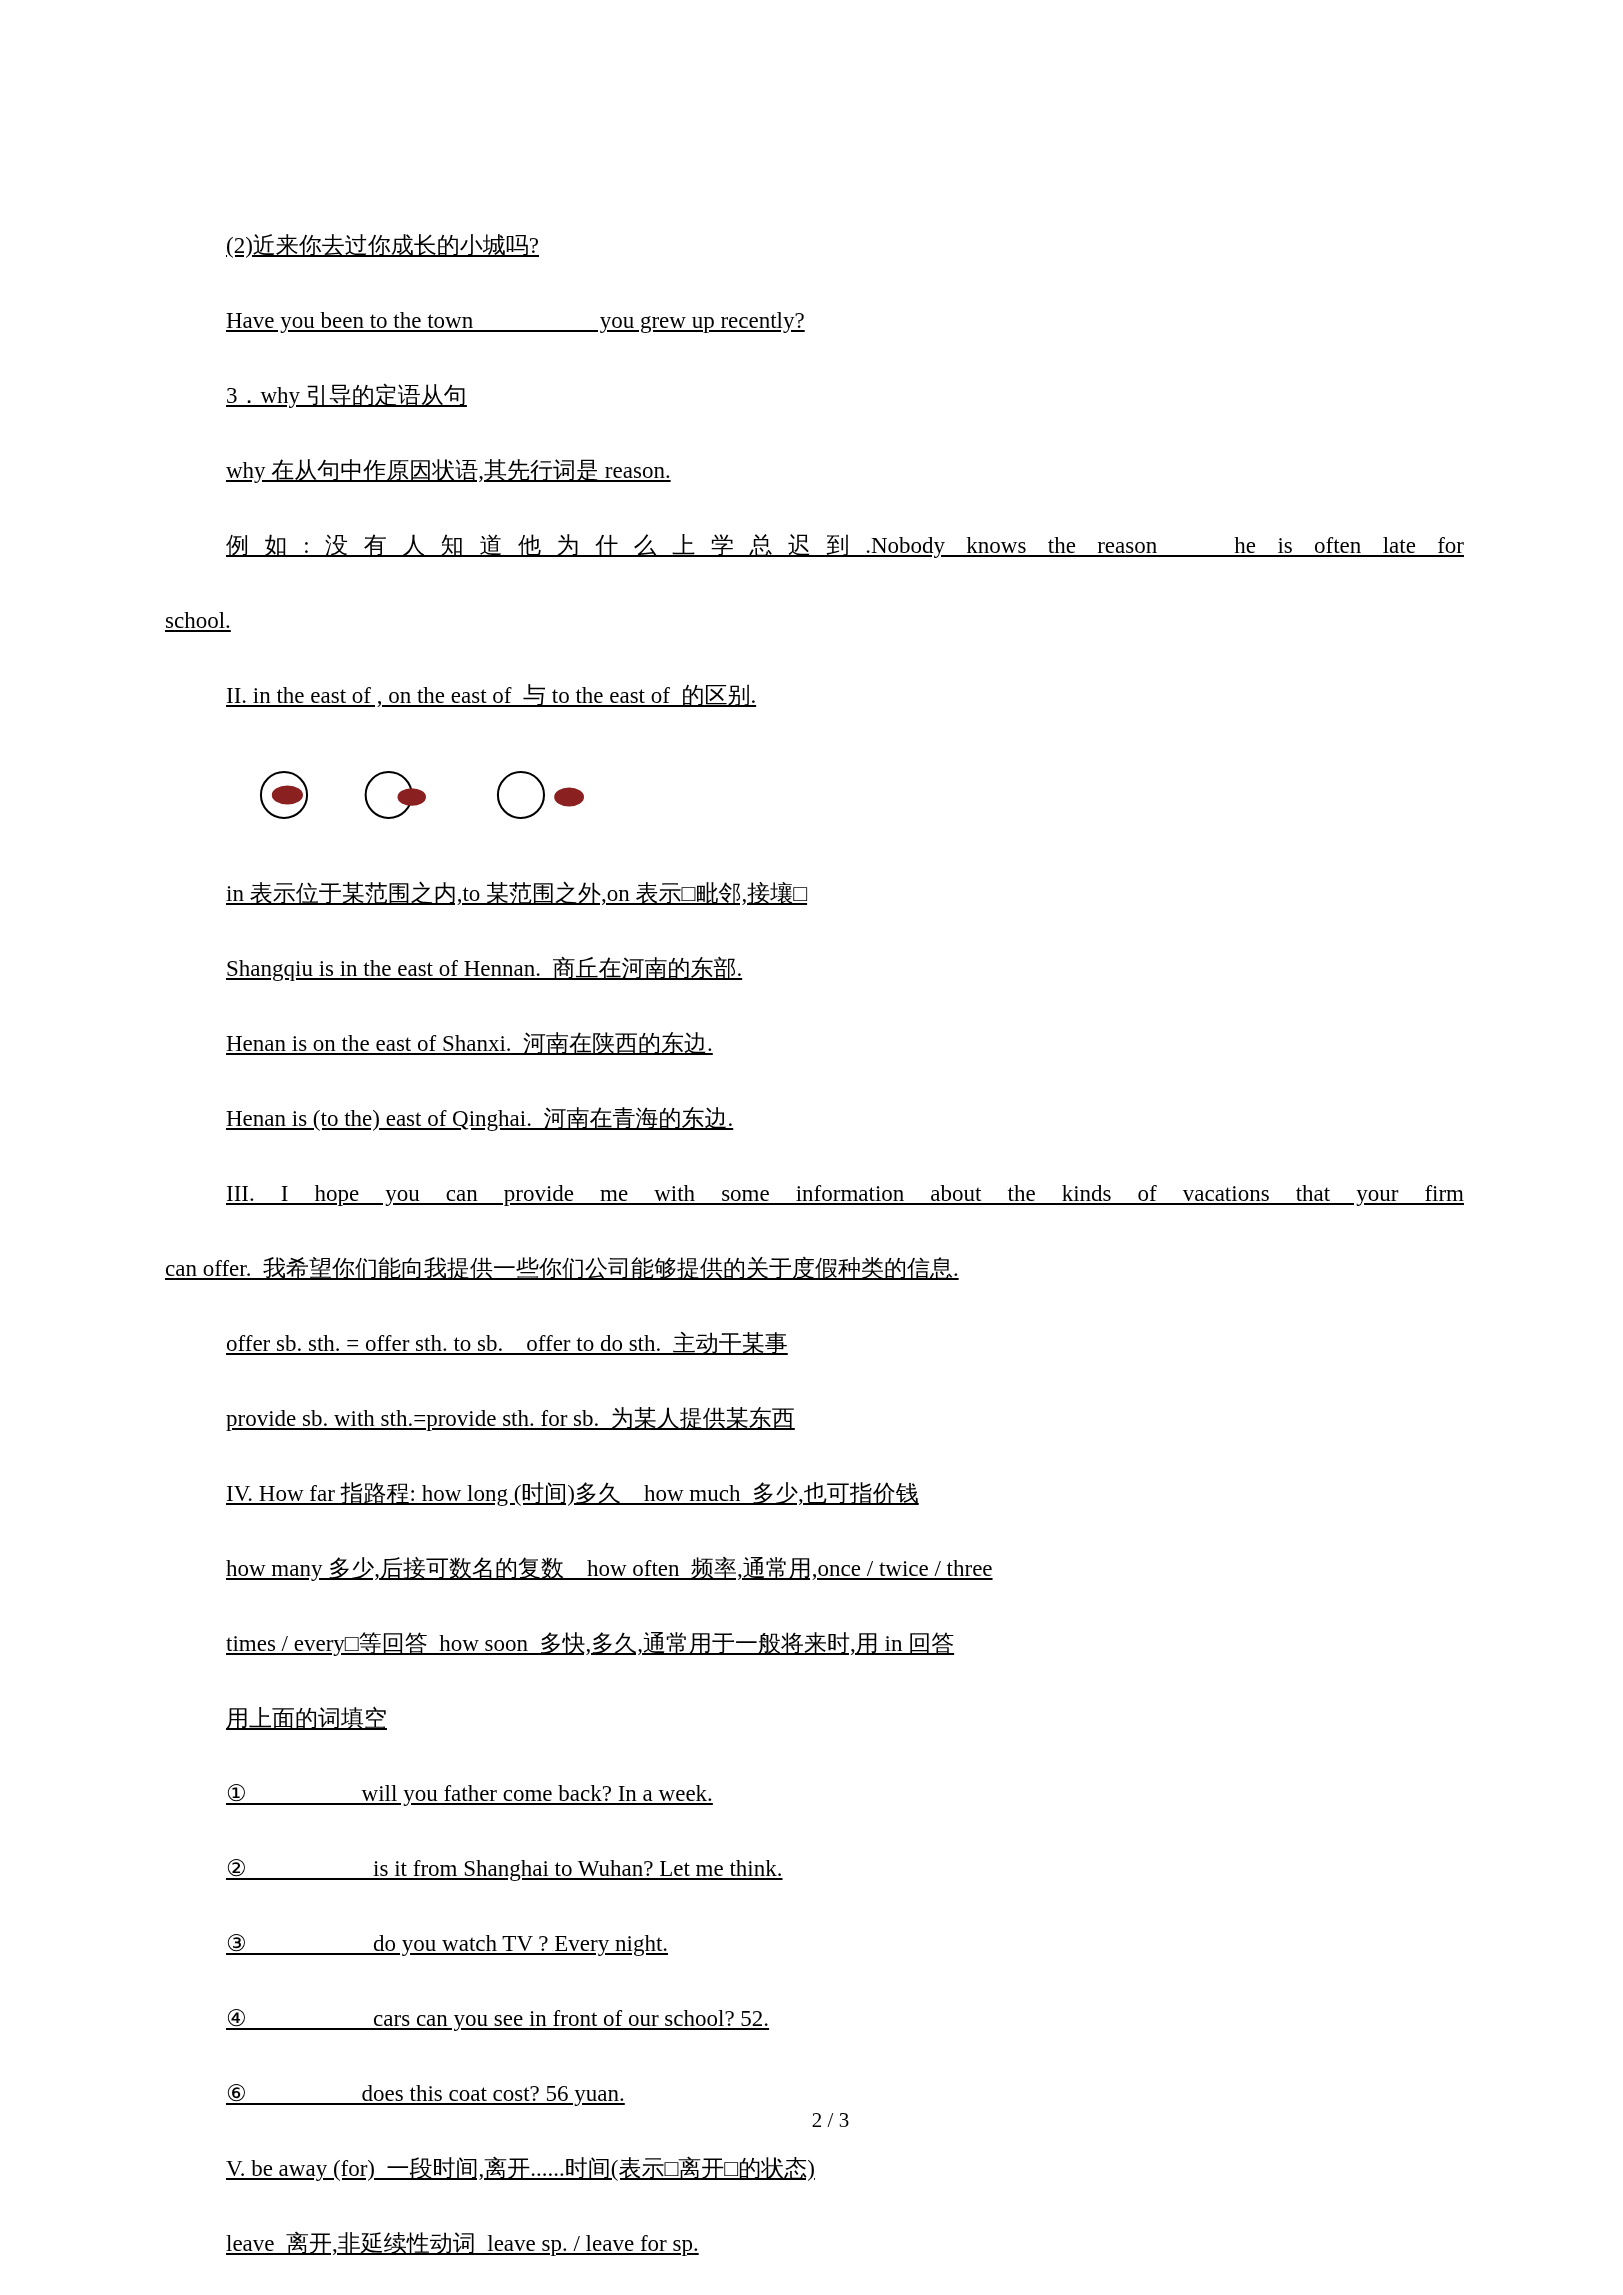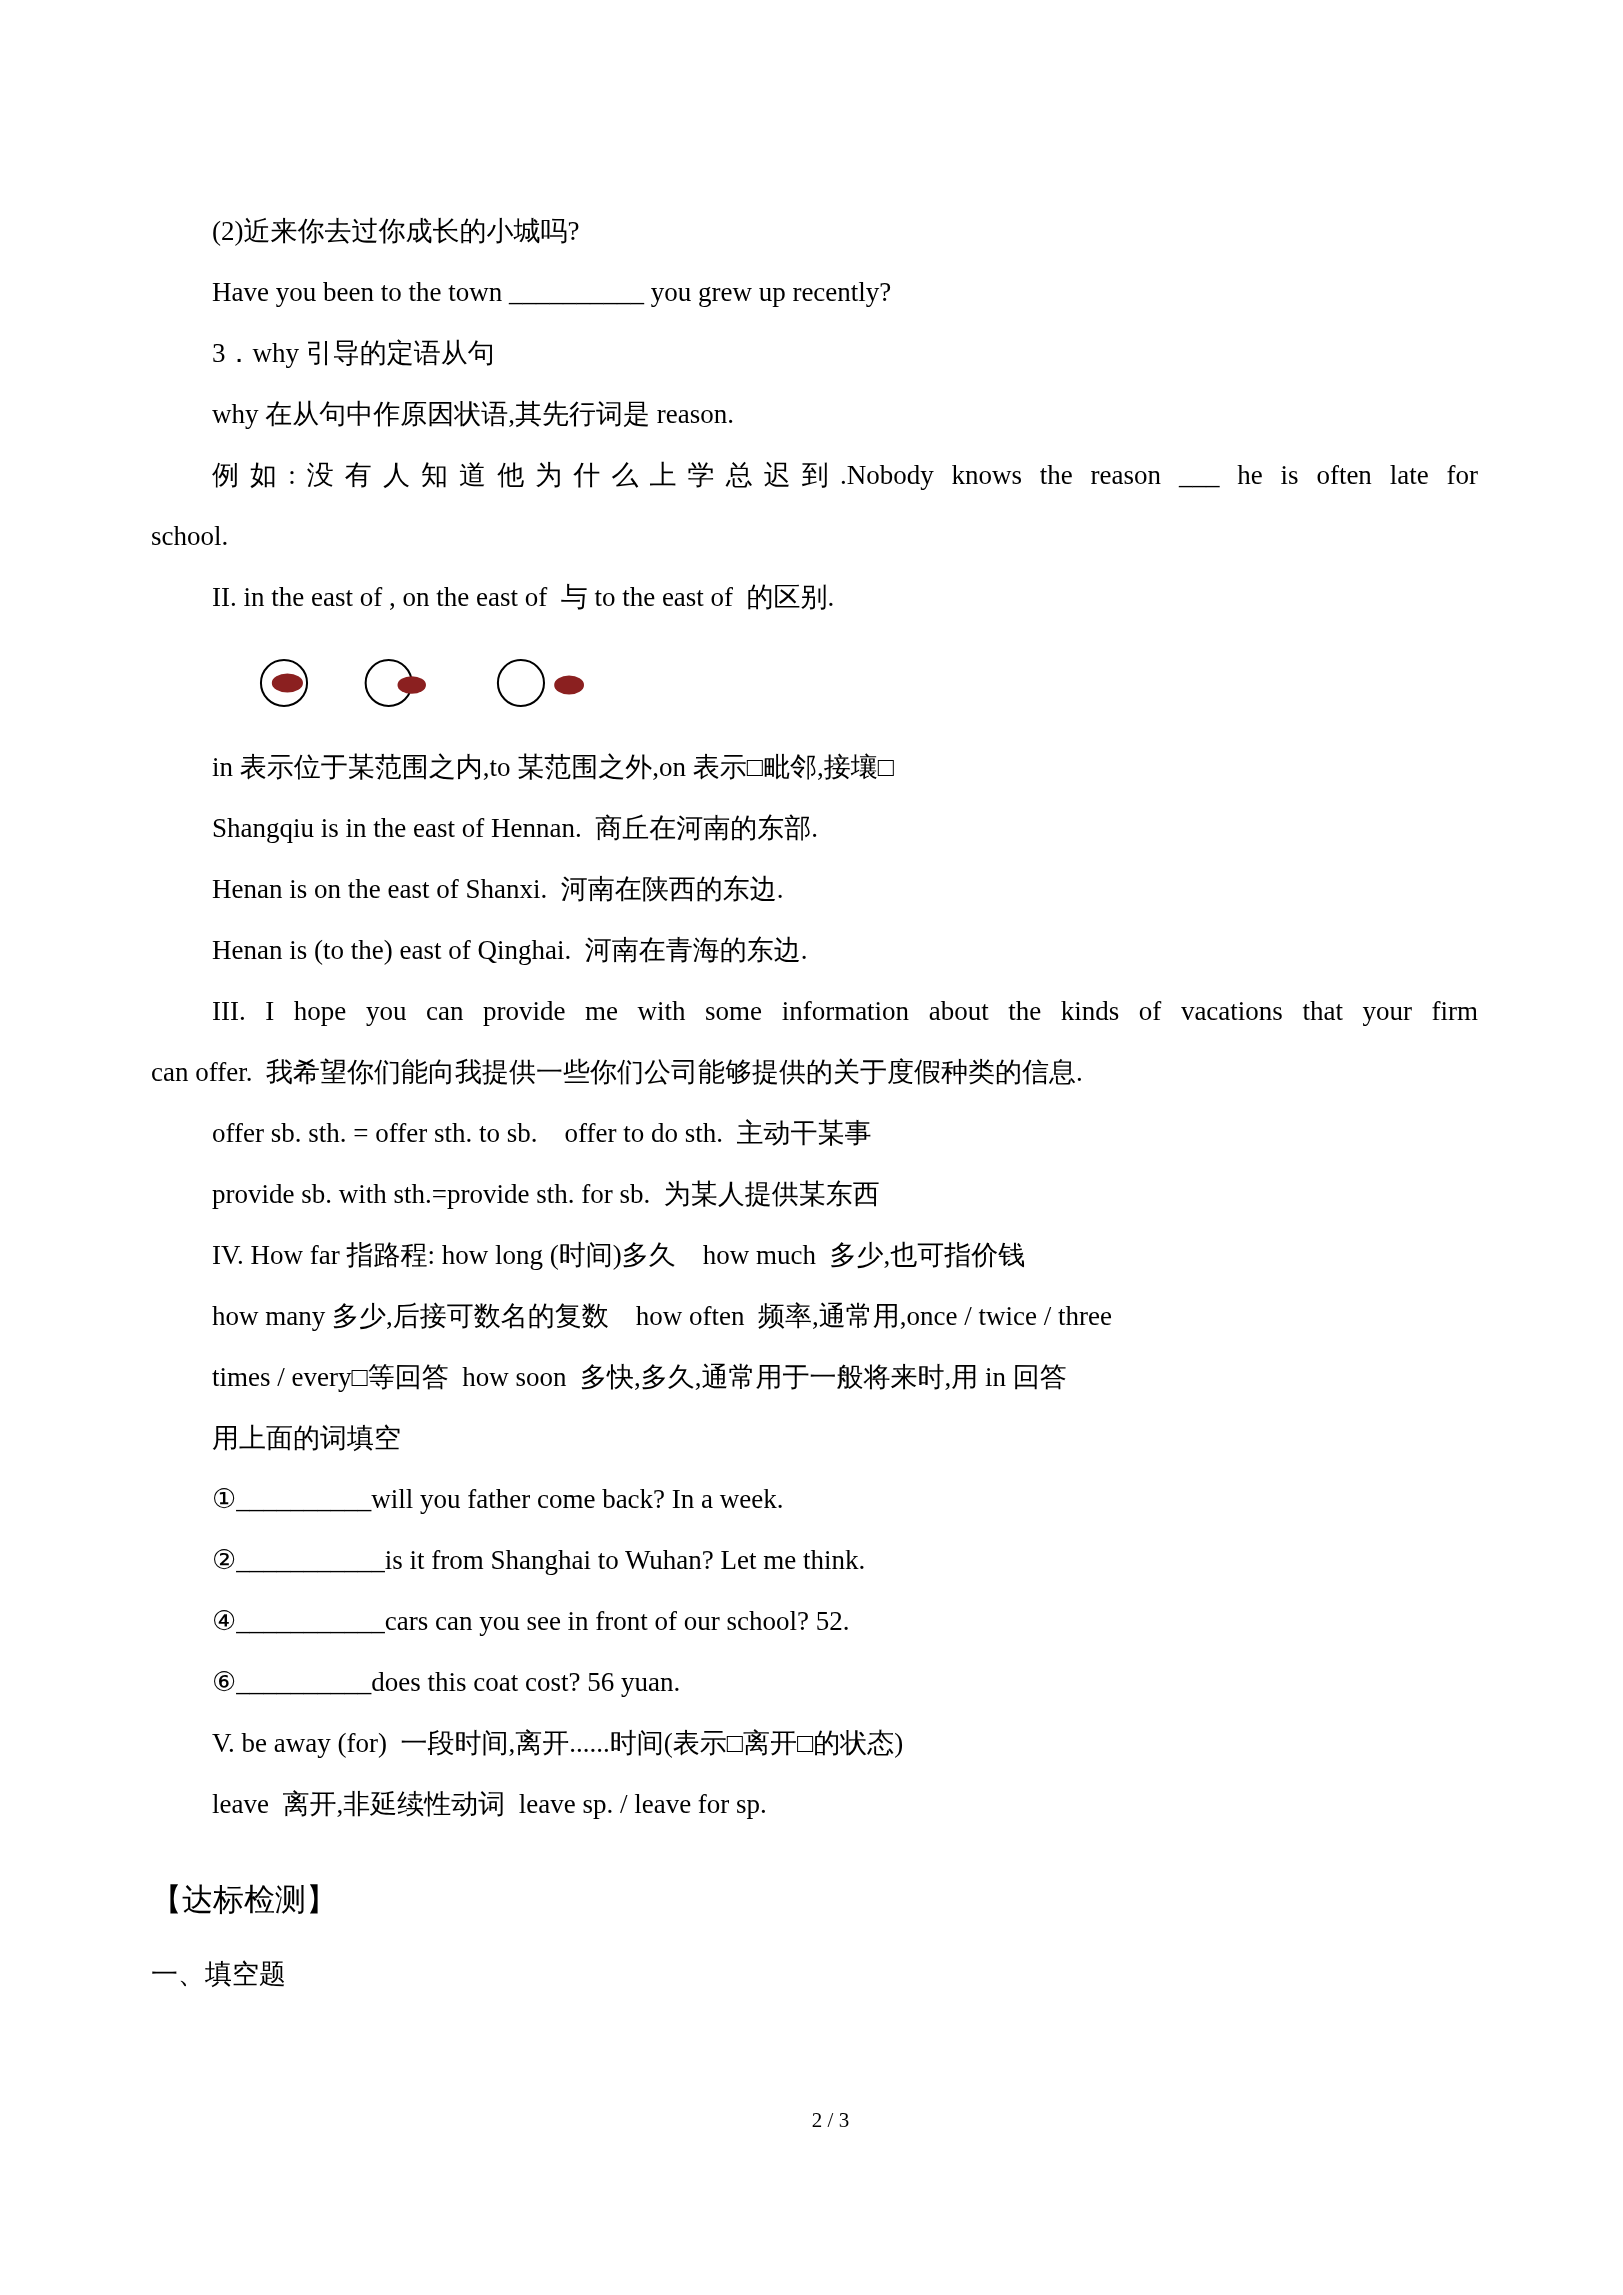--- a/index.html
+++ b/index.html
@@ -12,24 +12,25 @@
     font-family:"Liberation Serif","DejaVu Serif","DejaVu Sans",serif;
     overflow:hidden;
   }
   .content{
     position:absolute;
     top:201px;
     left:151px;
     width:1327px;
   }
   .ln{
-    margin:0;
-    font-size:27px;
+    margin:14px;
+    font-size:23px;
     line-height:61px;
     white-space:pre-wrap;
+    text-decoration:underline;
   }
   .indent{text-indent:61px;}
   .stretch{
     text-align:justify;
     text-align-last:justify;
   }
   .diagram-row{
     height:109px;
     display:flex;
     align-items:center;
@@ -90,20 +91,21 @@
     <p class="ln indent stretch">III. I hope you can provide me with some information about the kinds of vacations that your firm</p>
     <p class="ln">can offer.  我希望你们能向我提供一些你们公司能够提供的关于度假种类的信息.</p>
     <p class="ln indent">offer sb. sth. = offer sth. to sb.    offer to do sth.  主动干某事</p>
     <p class="ln indent">provide sb. with sth.=provide sth. for sb.  为某人提供某东西</p>
     <p class="ln indent">IV. How far 指路程: how long (时间)多久    how much  多少,也可指价钱</p>
     <p class="ln indent">how many 多少,后接可数名的复数    how often  频率,通常用,once / twice / three</p>
     <p class="ln indent">times / every□等回答  how soon  多快,多久,通常用于一般将来时,用 in 回答</p>
     <p class="ln indent">用上面的词填空</p>
     <p class="ln indent">①__________will you father come back? In a week.</p>
     <p class="ln indent">②___________is it from Shanghai to Wuhan? Let me think.</p>
+    <p class="ln indent">③___________do you watch TV ? Every night.</p>
     <p class="ln indent">④___________cars can you see in front of our school? 52.</p>
     <p class="ln indent">⑥__________does this coat cost? 56 yuan.</p>
     <p class="ln indent">V. be away (for)  一段时间,离开......时间(表示□离开□的状态)</p>
     <p class="ln indent">leave  离开,非延续性动词  leave sp. / leave for sp.</p>
 
     <p class="heading">【达标检测】</p>
     <p class="ln">一、填空题</p>
 
   </div>
 

